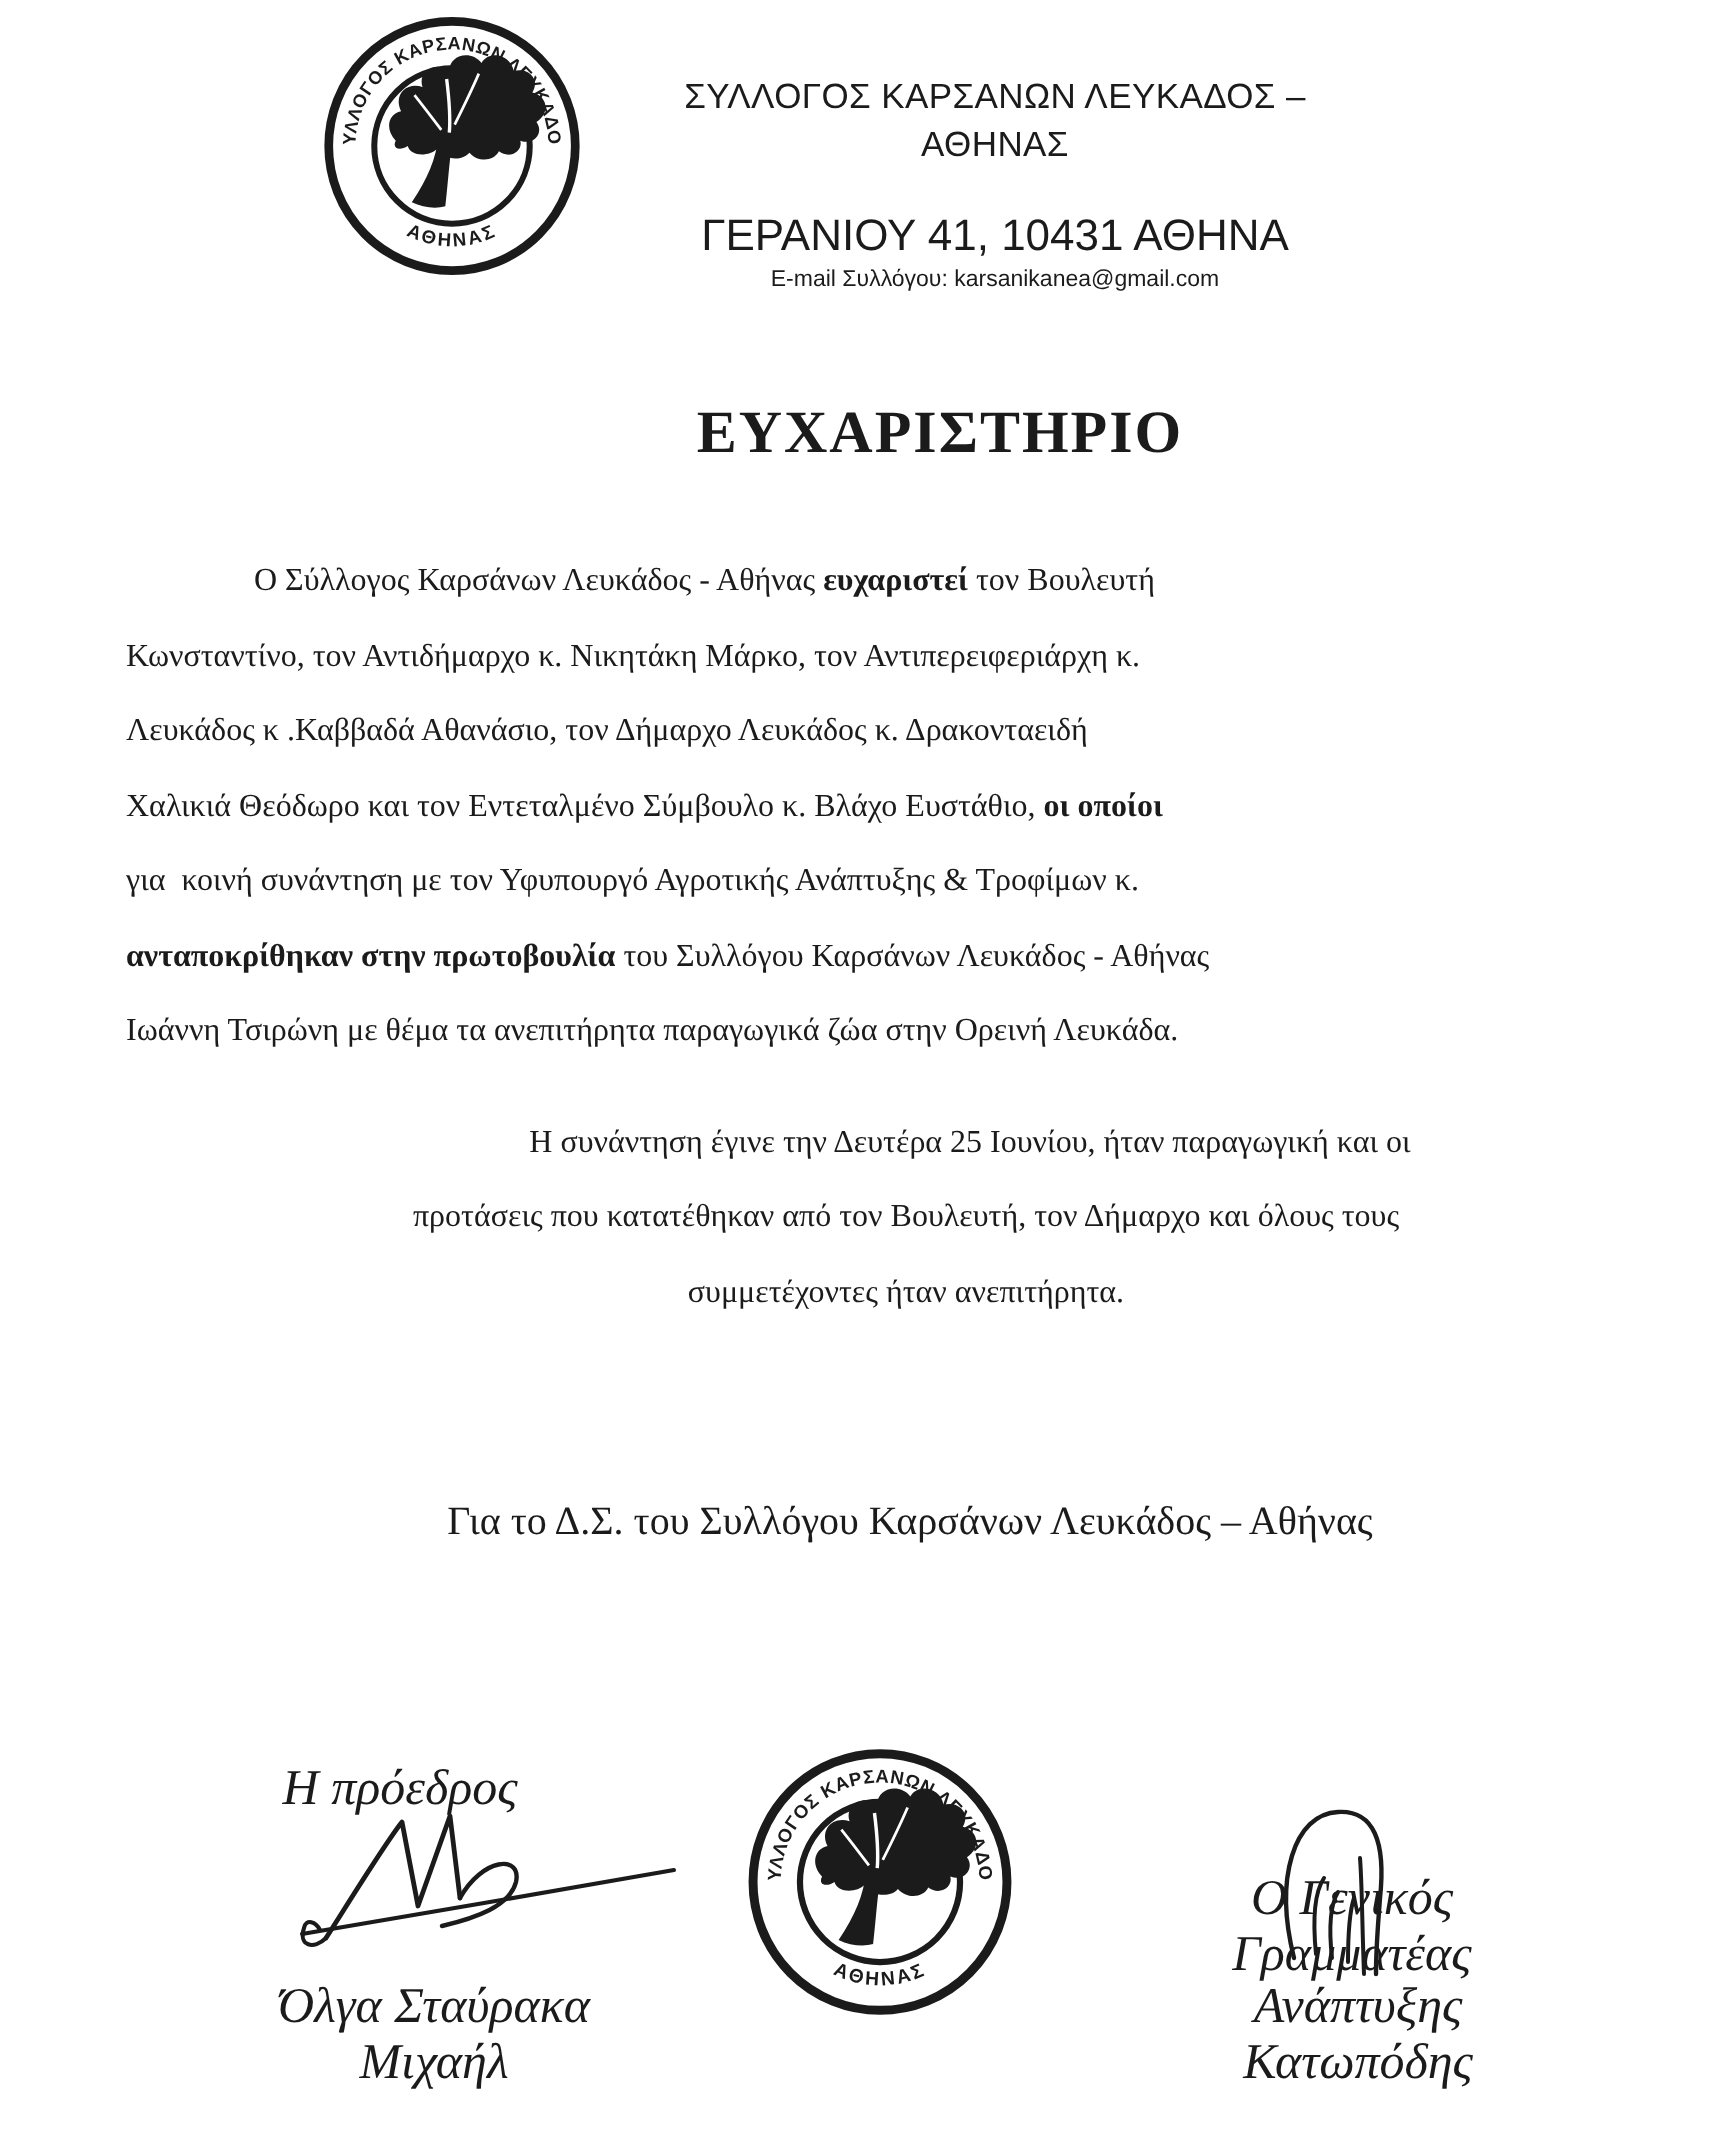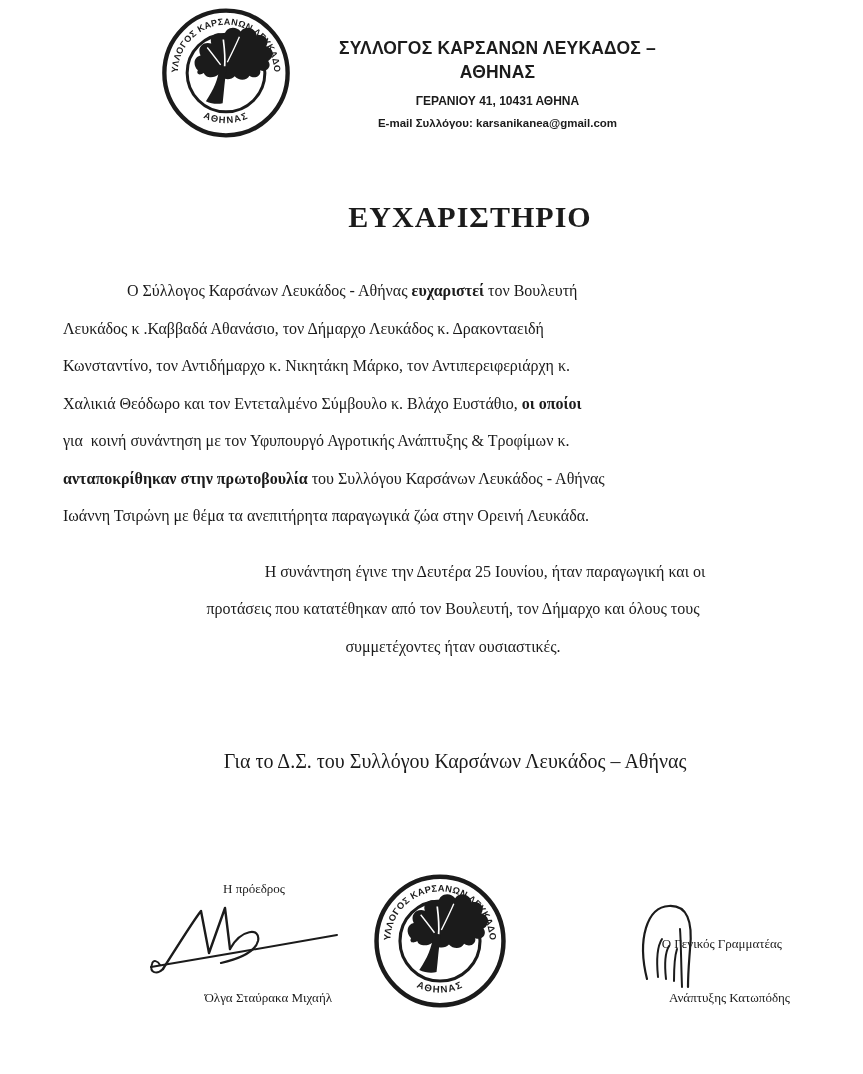--- a/index.html
+++ b/index.html
@@ -11,43 +11,43 @@
     color:#1b1b1b;
     font-family:"Liberation Serif", serif;
     overflow:hidden;
   }
   
   .logo{position:absolute;left:155px;top:6px;width:142px;height:134px;}
   .hdr{
     position:absolute;left:325px;top:36px;width:345px;
     text-align:center;
     font-family:"Liberation Sans", sans-serif;
-    font-weight:bold;
+    font-weight:normal;
   }
   .hdr .org{font-size:17.5px;line-height:24px;letter-spacing:0.2px;}
-  .hdr .addr{font-size:12px;line-height:24px;margin-top:5px;}
+  .hdr .addr{font-size:22px;line-height:24px;margin-top:22px;}
   .hdr .email{font-size:11.5px;line-height:15px;margin-top:3px;}
   
   .title{
     position:absolute;left:75px;top:200px;width:790px;
     text-align:center;
     font-size:30px;font-weight:bold;letter-spacing:1px;
   }
   
   .body{position:absolute;left:63px;top:272px;width:780px;}
   .line{margin:0;font-size:16px;line-height:37.5px;white-space:pre;}
   .indent{text-indent:64px;}
   .p2{margin-top:18px;text-align:center;}
   .b{font-weight:bold;}
   .closing{
     position:absolute;left:40px;top:750px;width:830px;
     text-align:center;font-size:20px;
   }
   
-  .sig-role,.sig-name{position:absolute;font-size:13px;text-align:right;}
+  .sig-role,.sig-name{position:absolute;font-size:25px;text-align:center;font-style:italic;}
   .role-left{left:115px;top:881px;width:170px;}
   .role-right{left:570px;top:900px;width:212px;margin-top:36px;}
   .name-left{left:102px;top:990px;width:230px;}
   .name-right{left:568px;top:990px;width:222px;}
   .sig-left-svg{position:absolute;left:143px;top:903px;width:200px;height:72px;}
   .sig-right-svg{position:absolute;left:633px;top:901px;width:80px;height:95px;}
   .stamp{position:absolute;left:371px;top:862px;width:138px;height:158px;}
   
   .sealtxt{
     font-family:"Liberation Sans", sans-serif;
@@ -86,31 +86,31 @@
     <div class="org">ΣΥΛΛΟΓΟΣ ΚΑΡΣΑΝΩΝ ΛΕΥΚΑΔΟΣ – ΑΘΗΝΑΣ</div>
     <div class="addr">ΓΕΡΑΝΙΟΥ 41, 10431 ΑΘΗΝΑ</div>
     <div class="email">E-mail Συλλόγου: karsanikanea@gmail.com</div>
   </div>
 
   <div class="title">ΕΥΧΑΡΙΣΤΗΡΙΟ</div>
 
   <div class="body">
     <div class="para">
       <p class="line indent"><span>Ο Σύλλογος Καρσάνων Λευκάδος - Αθήνας </span><span class="b">ευχαριστεί</span><span> τον Βουλευτή</span></p>
+      <p class="line"><span>Κωνσταντίνο, τον Αντιδήμαρχο κ. Νικητάκη Μάρκο, τον Αντιπερειφεριάρχη κ.</span></p>
       <p class="line"><span>Λευκάδος κ .Καββαδά Αθανάσιο, τον Δήμαρχο Λευκάδος κ. Δρακονταειδή</span></p>
-      <p class="line"><span>Κωνσταντίνο, τον Αντιδήμαρχο κ. Νικητάκη Μάρκο, τον Αντιπερειφεριάρχη κ.</span></p>
       <p class="line"><span>Χαλικιά Θεόδωρο και τον Εντεταλμένο Σύμβουλο κ. Βλάχο Ευστάθιο, </span><span class="b">οι οποίοι</span></p>
       <p class="line"><span>για  κοινή συνάντηση με τον Υφυπουργό Αγροτικής Ανάπτυξης &amp; Τροφίμων κ.</span></p>
       <p class="line"><span class="b">ανταποκρίθηκαν στην πρωτοβουλία</span><span> του Συλλόγου Καρσάνων Λευκάδος - Αθήνας</span></p>
       <p class="line"><span>Ιωάννη Τσιρώνη με θέμα τα ανεπιτήρητα παραγωγικά ζώα στην Ορεινή Λευκάδα.</span></p>
     </div>
     <div class="para p2">
       <p class="line indent"><span>Η συνάντηση έγινε την Δευτέρα 25 Ιουνίου, ήταν παραγωγική και οι</span></p>
       <p class="line"><span>προτάσεις που κατατέθηκαν από τον Βουλευτή, τον Δήμαρχο και όλους τους</span></p>
-      <p class="line"><span>συμμετέχοντες ήταν ουσιαστικές.</span></p>
+      <p class="line"><span>συμμετέχοντες ήταν ανεπιτήρητα.</span></p>
     </div>
   </div>
 
   <div class="closing">Για το Δ.Σ. του Συλλόγου Καρσάνων Λευκάδος – Αθήνας</div>
 
   <div class="sig-role role-left">Η πρόεδρος</div>
   <svg class="sig-left-svg" viewBox="0 0 200 72" aria-hidden="true">
     <path class="ink-stroke" stroke-width="2" d="M8,64 C55,56 150,40 194,32"></path>
     <path class="ink-stroke" stroke-width="2.4" d="M20,66 C34,44 50,18 58,8 L66,50 L82,5 L87,46"></path>
     <path class="ink-stroke" stroke-width="2.2" d="M87,46 C98,26 118,24 115,38 C112,50 95,56 78,60"></path>

